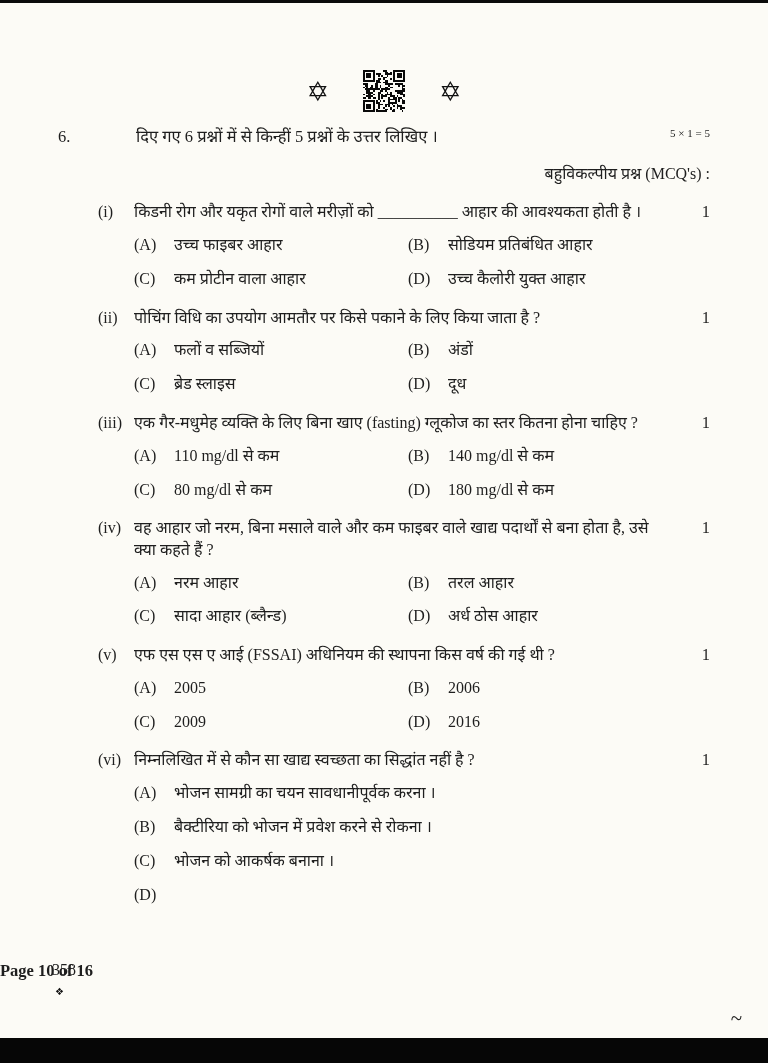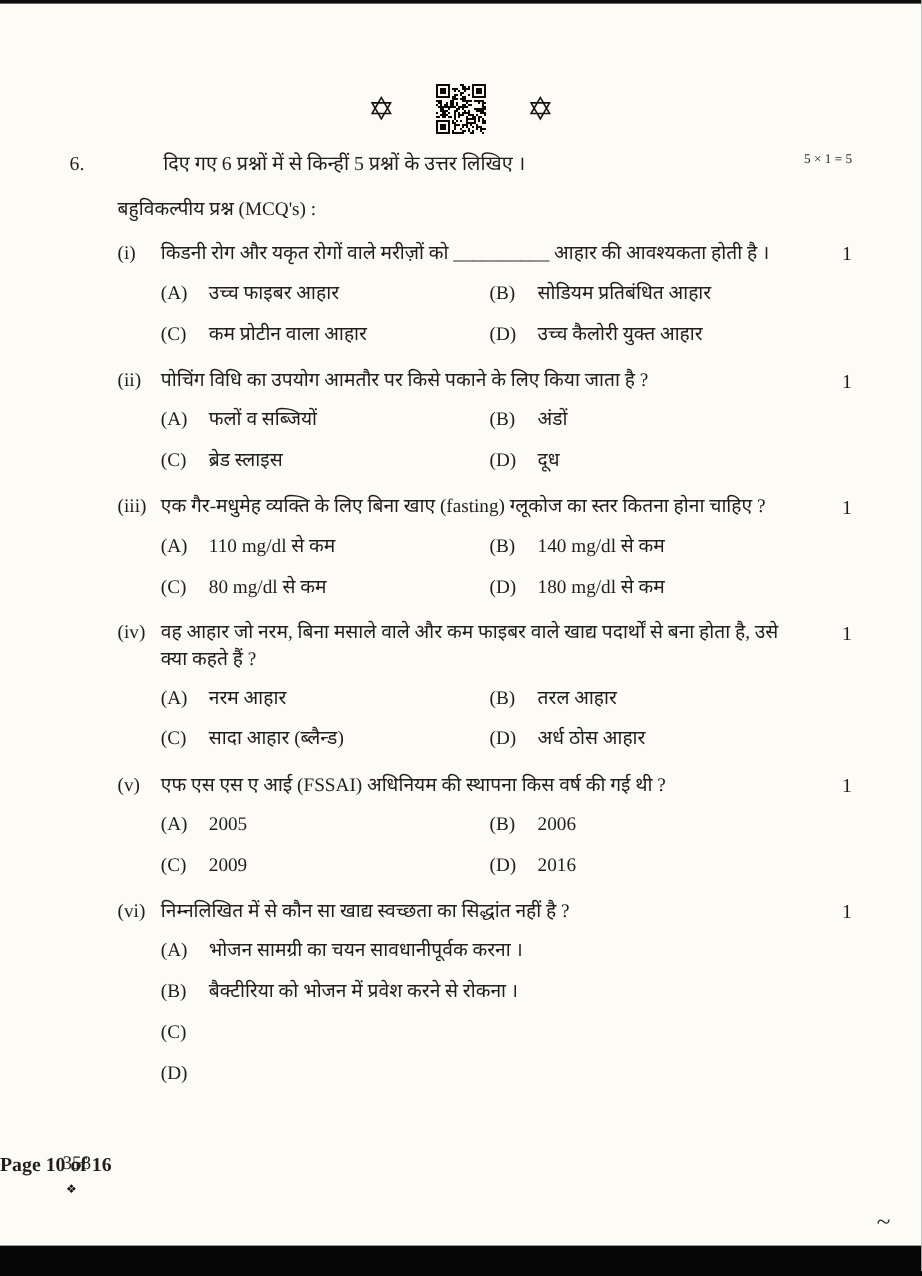--- a/index.html
+++ b/index.html
@@ -18,21 +18,21 @@
 
   .qr-row { padding-top:70px; display:flex; justify-content:center; align-items:center; gap:34px; }
   .star { font-size:27px; line-height:1; color:#111; font-family:"DejaVu Sans",sans-serif; }
   .qr { width:42px; height:42px; display:block; }
 
   .q6-row { display:flex; margin-top:14px; font-size:16.5px; line-height:1.35; }
   .q6-num { width:40px; flex:none; }
   .q6-text { flex:1;margin-left:38px; }
   .q6-marks { flex:none; white-space:nowrap; font-size:11px; }
 
-  .mcq-label { margin:14px 0 0 40px; font-size:16px; }
+  .mcq-label { margin:14px 0 0 40px; font-size:16px;text-align:right; }
 
   .qlist { margin-top:2px; }
   .question { margin:17px 0 0 40px; }
   .stem-row { display:flex; font-size:16px; line-height:1.38; }
   .roman { width:36px; flex:none; }
   .stem { flex:1; padding-right:26px; }
   .mark { flex:none; width:18px; text-align:right; font-size:16.5px; }
 
   .options {
     margin:11px 0 0 36px;
@@ -233,20 +233,21 @@
         <div class="opt">
             <span class="opt-label">(A)</span>
             <span class="opt-text">भोजन सामग्री का चयन सावधानीपूर्वक करना ।</span>
           </div>
         <div class="opt">
             <span class="opt-label">(B)</span>
             <span class="opt-text">बैक्टीरिया को भोजन में प्रवेश करने से रोकना ।</span>
           </div>
         <div class="opt">
             <span class="opt-label">(C)</span>
+            <span class="opt-text">भोजन को आकर्षक बनाना ।</span>
           </div>
         <div class="opt">
             <span class="opt-label">(D)</span>
           </div>
       </div>
     </div>
 
   </div>
 
   <span class="footer-code">358</span>

